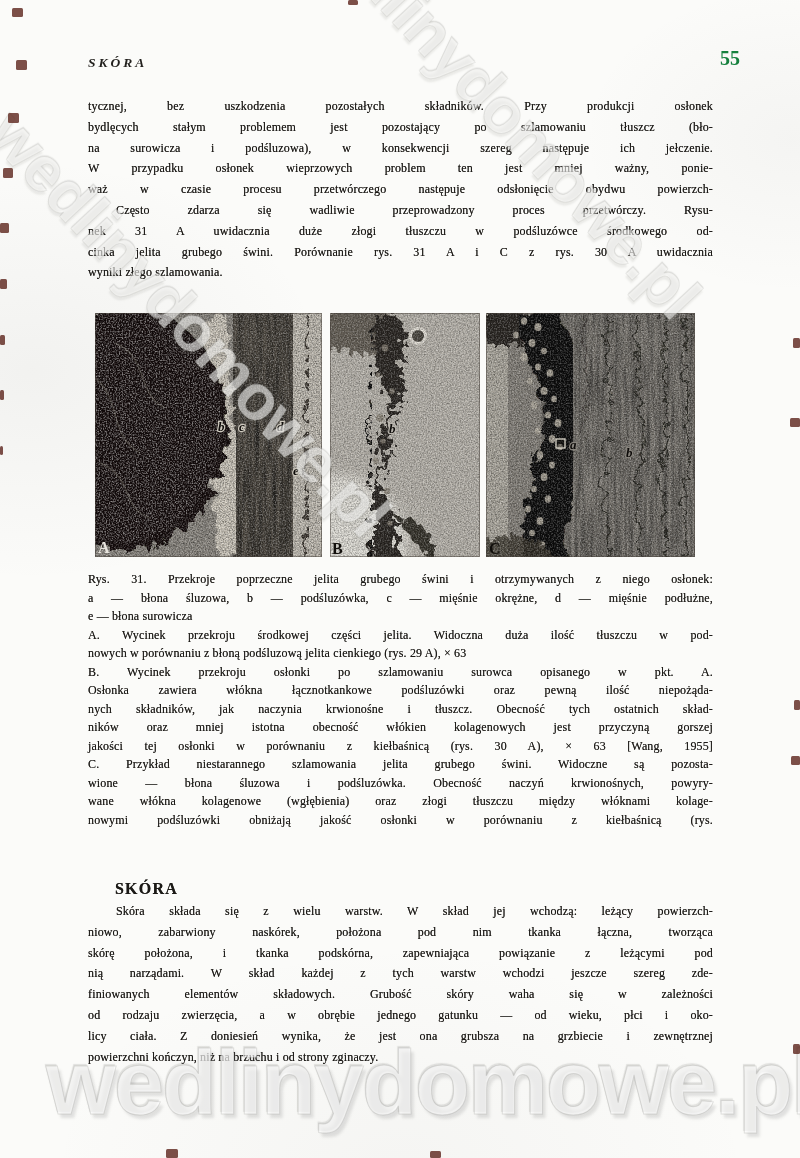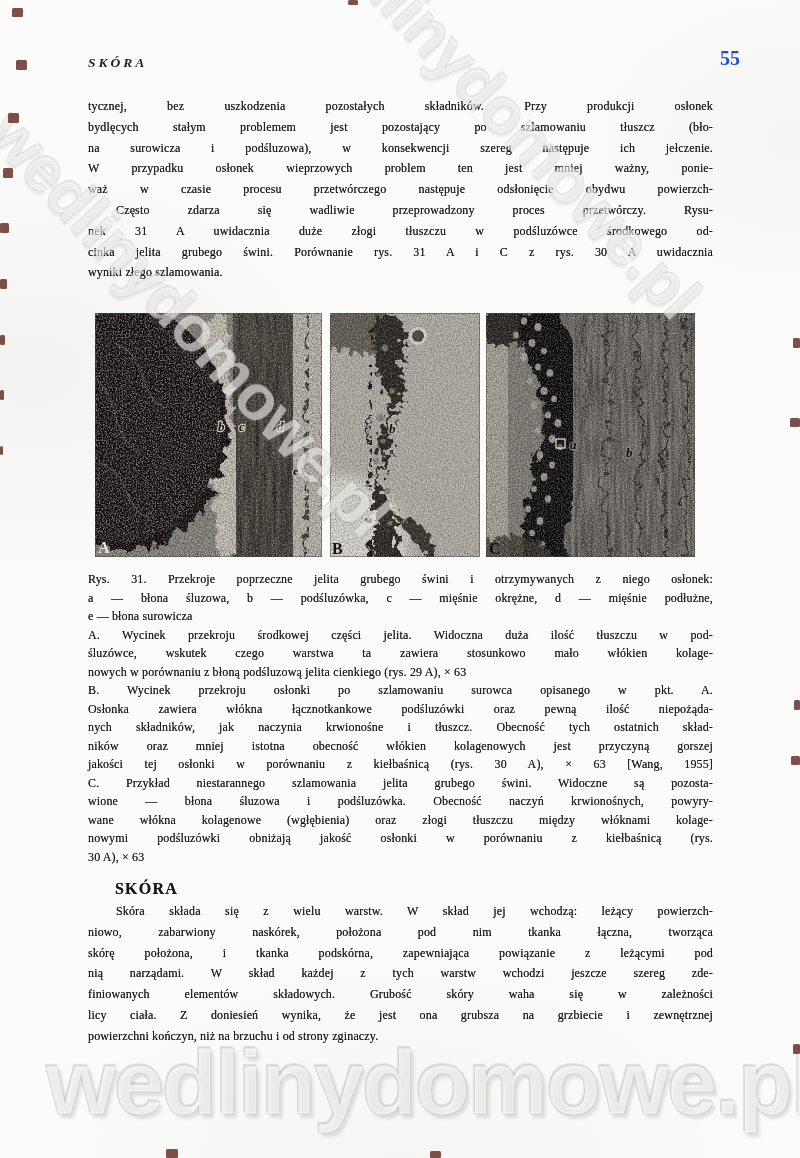--- a/index.html
+++ b/index.html
@@ -10,21 +10,21 @@
   }
   .mottle{position:absolute;pointer-events:none;}
   .m1{left:0;top:0;width:800px;height:1158px;
       background:
         radial-gradient(420px 300px at 4% 32%, rgba(120,120,118,0.07), rgba(0,0,0,0) 70%),
         radial-gradient(300px 220px at 99% 12%, rgba(120,120,118,0.05), rgba(0,0,0,0) 70%),
         radial-gradient(500px 320px at 50% 101%, rgba(130,128,124,0.05), rgba(0,0,0,0) 70%);}
   
   .running-head{position:absolute;left:88px;top:55px;font-style:italic;font-weight:bold;
       font-size:13.5px;letter-spacing:3px;color:#23211e;}
-  .page-number{position:absolute;right:84px;top:47px;font-size:20px;font-weight:bold;color:#1d4ed8;}
+  .page-number{position:absolute;right:84px;top:47px;font-size:20px;font-weight:bold;color:#15803d;}
   
   .textblock{position:absolute;left:88px;width:625px;}
   .tb-top{top:96px;}
   .tline{font-size:12px;line-height:20.8px;text-align:justify;
       text-shadow:0 0 0.6px rgba(25,23,20,0.75);letter-spacing:0.15px;}
   .tline.just{text-align-last:justify;}
   .tline.ind{text-indent:28px;font-family:Liberation Serif, serif;}
   
   .figure{position:absolute;left:95px;top:313px;width:600px;height:244px;}
   .ph{position:absolute;top:0;height:244px;}
@@ -224,41 +224,40 @@
       </g>
       <text x="3" y="241" font-family="Liberation Serif, serif" font-weight="bold" font-size="16" fill="#100e0b">C</text>
     </svg>
   </div>
 
   <div class="textblock caption">
       <div class="tline just">Rys. 31. Przekroje poprzeczne jelita grubego świni i otrzymywanych z niego osłonek:</div>
       <div class="tline just">a — błona śluzowa, b — podśluzówka, c — mięśnie okrężne, d — mięśnie podłużne,</div>
       <div class="tline">e — błona surowicza</div>
       <div class="tline just">A. Wycinek przekroju środkowej części jelita. Widoczna duża ilość tłuszczu w pod-</div>
-      <div class="tline just">śluzówce, wskutek czego warstwa ta zawiera stosunkowo mało włókien kolage-</div>
       <div class="tline">nowych w porównaniu z błoną podśluzową jelita cienkiego (rys. 29 A), × 63</div>
       <div class="tline just">B. Wycinek przekroju osłonki po szlamowaniu surowca opisanego w pkt. A.</div>
       <div class="tline just">Osłonka zawiera włókna łącznotkankowe podśluzówki oraz pewną ilość niepożąda-</div>
       <div class="tline just">nych składników, jak naczynia krwionośne i tłuszcz. Obecność tych ostatnich skład-</div>
       <div class="tline just">ników oraz mniej istotna obecność włókien kolagenowych jest przyczyną gorszej</div>
       <div class="tline just">jakości tej osłonki w porównaniu z kiełbaśnicą (rys. 30 A), × 63 [Wang, 1955]</div>
       <div class="tline just">C. Przykład niestarannego szlamowania jelita grubego świni. Widoczne są pozosta-</div>
       <div class="tline just">wione — błona śluzowa i podśluzówka. Obecność naczyń krwionośnych, powyry-</div>
       <div class="tline just">wane włókna kolagenowe (wgłębienia) oraz złogi tłuszczu między włóknami kolage-</div>
       <div class="tline just">nowymi podśluzówki obniżają jakość osłonki w porównaniu z kiełbaśnicą (rys.</div>
-      <div class="tline">30 A), × 63</div>
     </div>
 
   <div class="section-heading">SKÓRA</div>
   <div class="textblock tb-skora">
       <div class="tline just ind">Skóra składa się z wielu warstw. W skład jej wchodzą: leżący powierzch-</div>
       <div class="tline just">niowo, zabarwiony naskórek, położona pod nim tkanka łączna, tworząca</div>
       <div class="tline just">skórę położona, i tkanka podskórna, zapewniająca powiązanie z leżącymi pod</div>
       <div class="tline just">nią narządami. W skład każdej z tych warstw wchodzi jeszcze szereg zde-</div>
       <div class="tline just">finiowanych elementów składowych. Grubość skóry waha się w zależności</div>
+      <div class="tline just">od rodzaju zwierzęcia, a w obrębie jednego gatunku — od wieku, płci i oko-</div>
       <div class="tline just">licy ciała. Z doniesień wynika, że jest ona grubsza na grzbiecie i zewnętrznej</div>
       <div class="tline">powierzchni kończyn, niż na brzuchu i od strony zginaczy.</div>
     </div>
 
   <div class="wm wm-diag wm-d1">wedlinydomowe.pl</div>
   <div class="wm wm-diag wm-d2">wedlinydomowe.pl</div>
   <div class="wm wm-diag wm-d3">wedlinydomowe.pl</div>
   <div class="wm wm-bottom">wedlinydomowe.pl</div>
 
   <div id="speck-layer">

